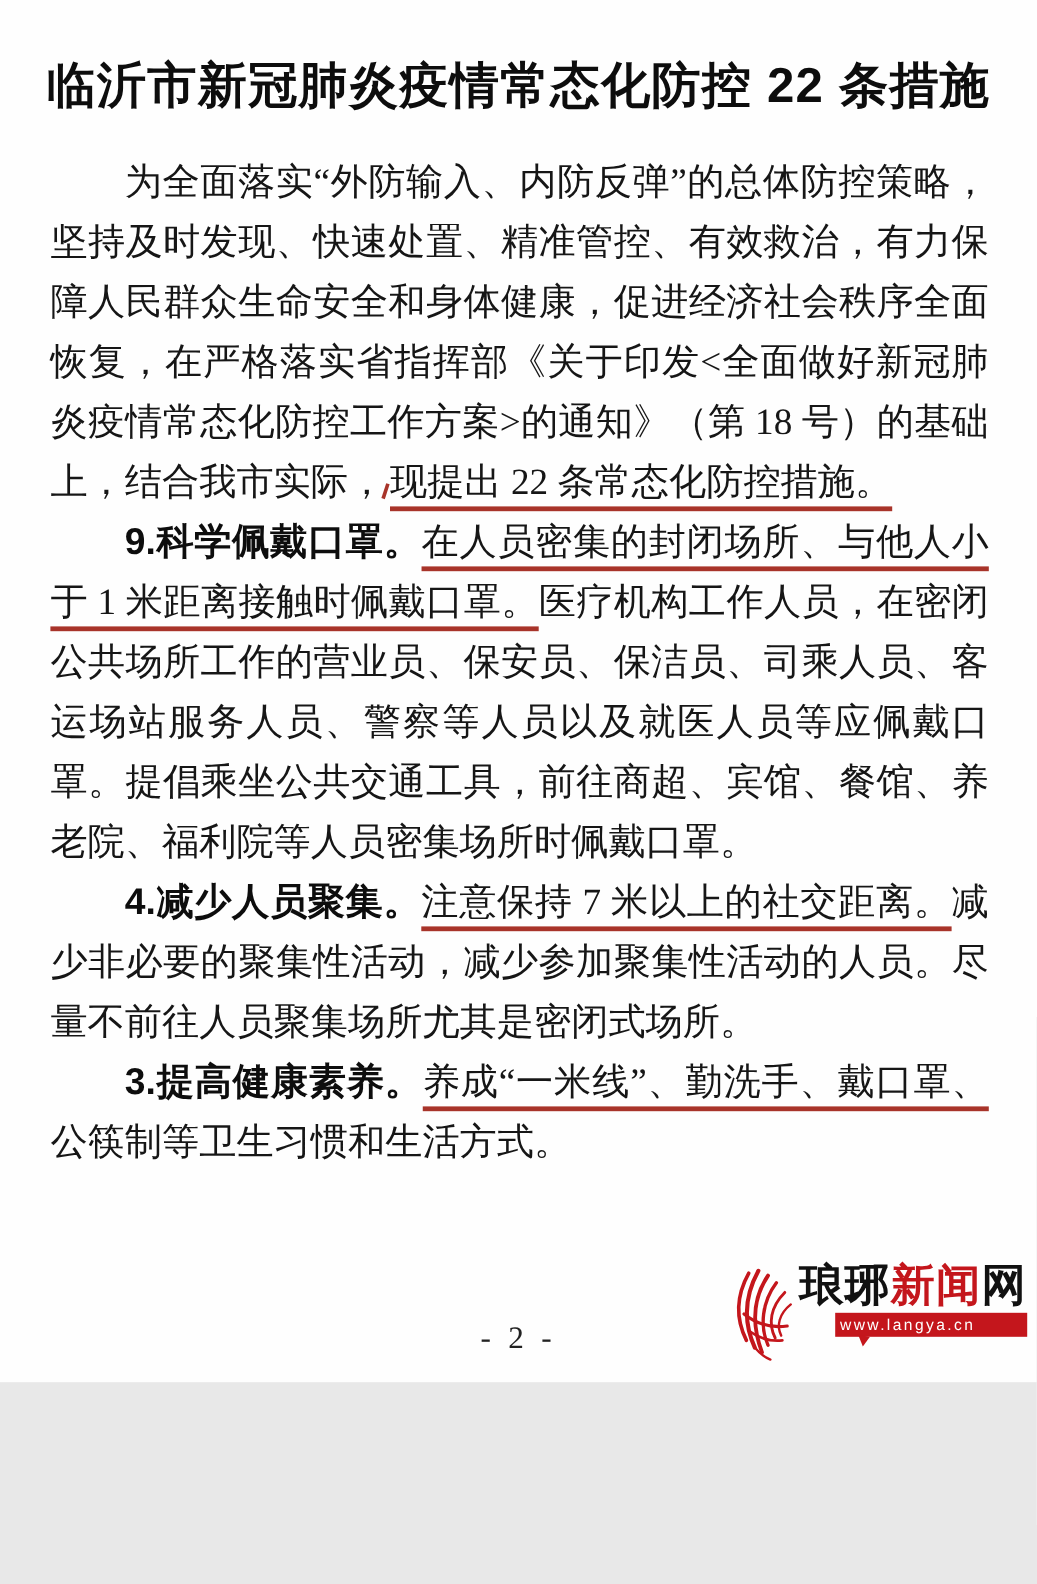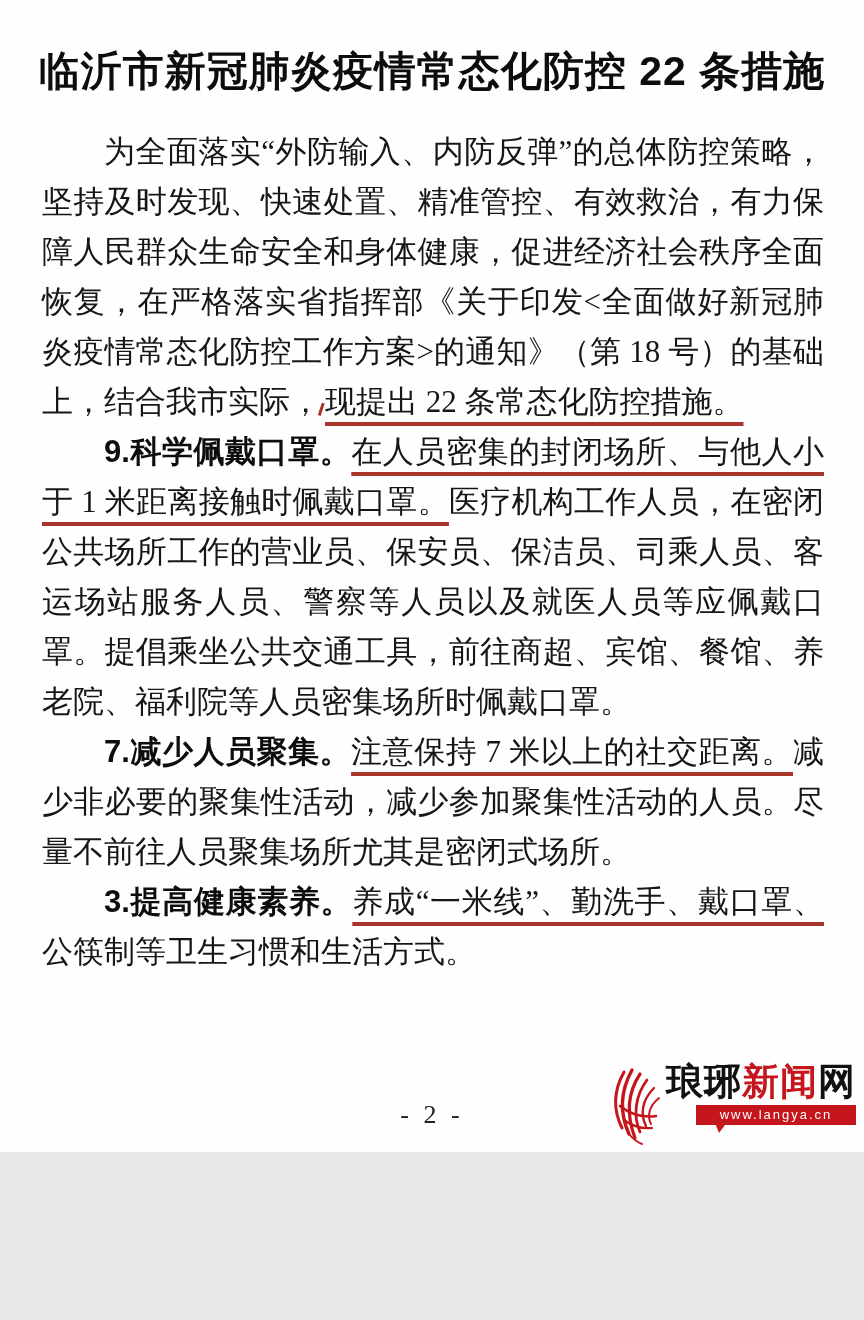--- a/index.html
+++ b/index.html
@@ -71,21 +71,21 @@
     right: 0;
     bottom: 22px;
     text-align: center;
     font-size: 26px;
     letter-spacing: 4px;
     color: #222;
   }
   .logo {
     position: absolute;
     right: 8px;
-    bottom: 4px;
+    bottom: 15px;
     display: flex;
     align-items: flex-start;
   }
   .logo-icon {
     width: 62px;
     height: 82px;
     margin-right: 2px;
     margin-top: 6px;
   }
   .logo-textcol {
@@ -105,21 +105,20 @@
   .logo-name .red { color: #c4161c; }
   .logo-urlbar {
     position: relative;
     margin-top: 1px;
     width: 152px;
     background: #c4161c;
     color: #ffffff;
     font-family: "Liberation Sans", "DejaVu Sans", sans-serif;
     font-size: 13px;
     letter-spacing: 2px;
-    text-align: center;
     padding: 2px 4px 3px 4px;
   }
   .logo-urlbar::after {
     content: "";
     position: absolute;
     left: 18px;
     bottom: -8px;
     width: 0;
     height: 0;
     border-left: 6px solid transparent;
@@ -135,21 +134,21 @@
 
   <h1 class="doc-title">临沂市新冠肺炎疫情常态化防控 22 条措施</h1>
 
   <div class="doc-body">
 
     <p class="para"><span>为全面落实“外防输入、内防反弹”的总体防控策略，坚持及时发现、快速处置、精准管控、有效救治，有力保障人民群众生命安全和身体健康，促进经济社会秩序全面恢复，在严格落实省指挥部《关于印发&lt;全面做好新冠肺炎疫情常态化防控工作方案&gt;的通知》（第 18 号）的基础上，结合我市实际，</span><span class="seg-underline tick">现提出 22 条常态化防控措施。</span></p>
 
 
     <p class="para"><span class="seg-bold">9.科学佩戴口罩。</span><span class="seg-underline">在人员密集的封闭场所、与他人小于 1 米距离接触时佩戴口罩。</span><span>医疗机构工作人员，在密闭公共场所工作的营业员、保安员、保洁员、司乘人员、客运场站服务人员、警察等人员以及就医人员等应佩戴口罩。提倡乘坐公共交通工具，前往商超、宾馆、餐馆、养老院、福利院等人员密集场所时佩戴口罩。</span></p>
 
-    <p class="para"><span class="seg-bold">7.减少人员聚集。</span><span class="seg-underline">注意保持 7 米以上的社交距离。</span><span>减少非必要的聚集性活动，减少参加聚集性活动的人员。尽量不前往人员聚集场所尤其是密闭式场所。</span></p>
+    <p class="para"><span class="seg-bold">4.减少人员聚集。</span><span class="seg-underline">注意保持 7 米以上的社交距离。</span><span>减少非必要的聚集性活动，减少参加聚集性活动的人员。尽量不前往人员聚集场所尤其是密闭式场所。</span></p>
 
 
     <p class="para"><span class="seg-bold">3.提高健康素养。</span><span class="seg-underline">养成“一米线”、勤洗手、戴口罩、</span><span>公筷制等卫生习惯和生活方式。</span></p>
 
   </div>
 
   <div class="footer-pagenum">- 2 -</div>
 
   <div class="logo">
     <svg class="logo-icon" viewBox="0 0 62 82" xmlns="http://www.w3.org/2000/svg">

